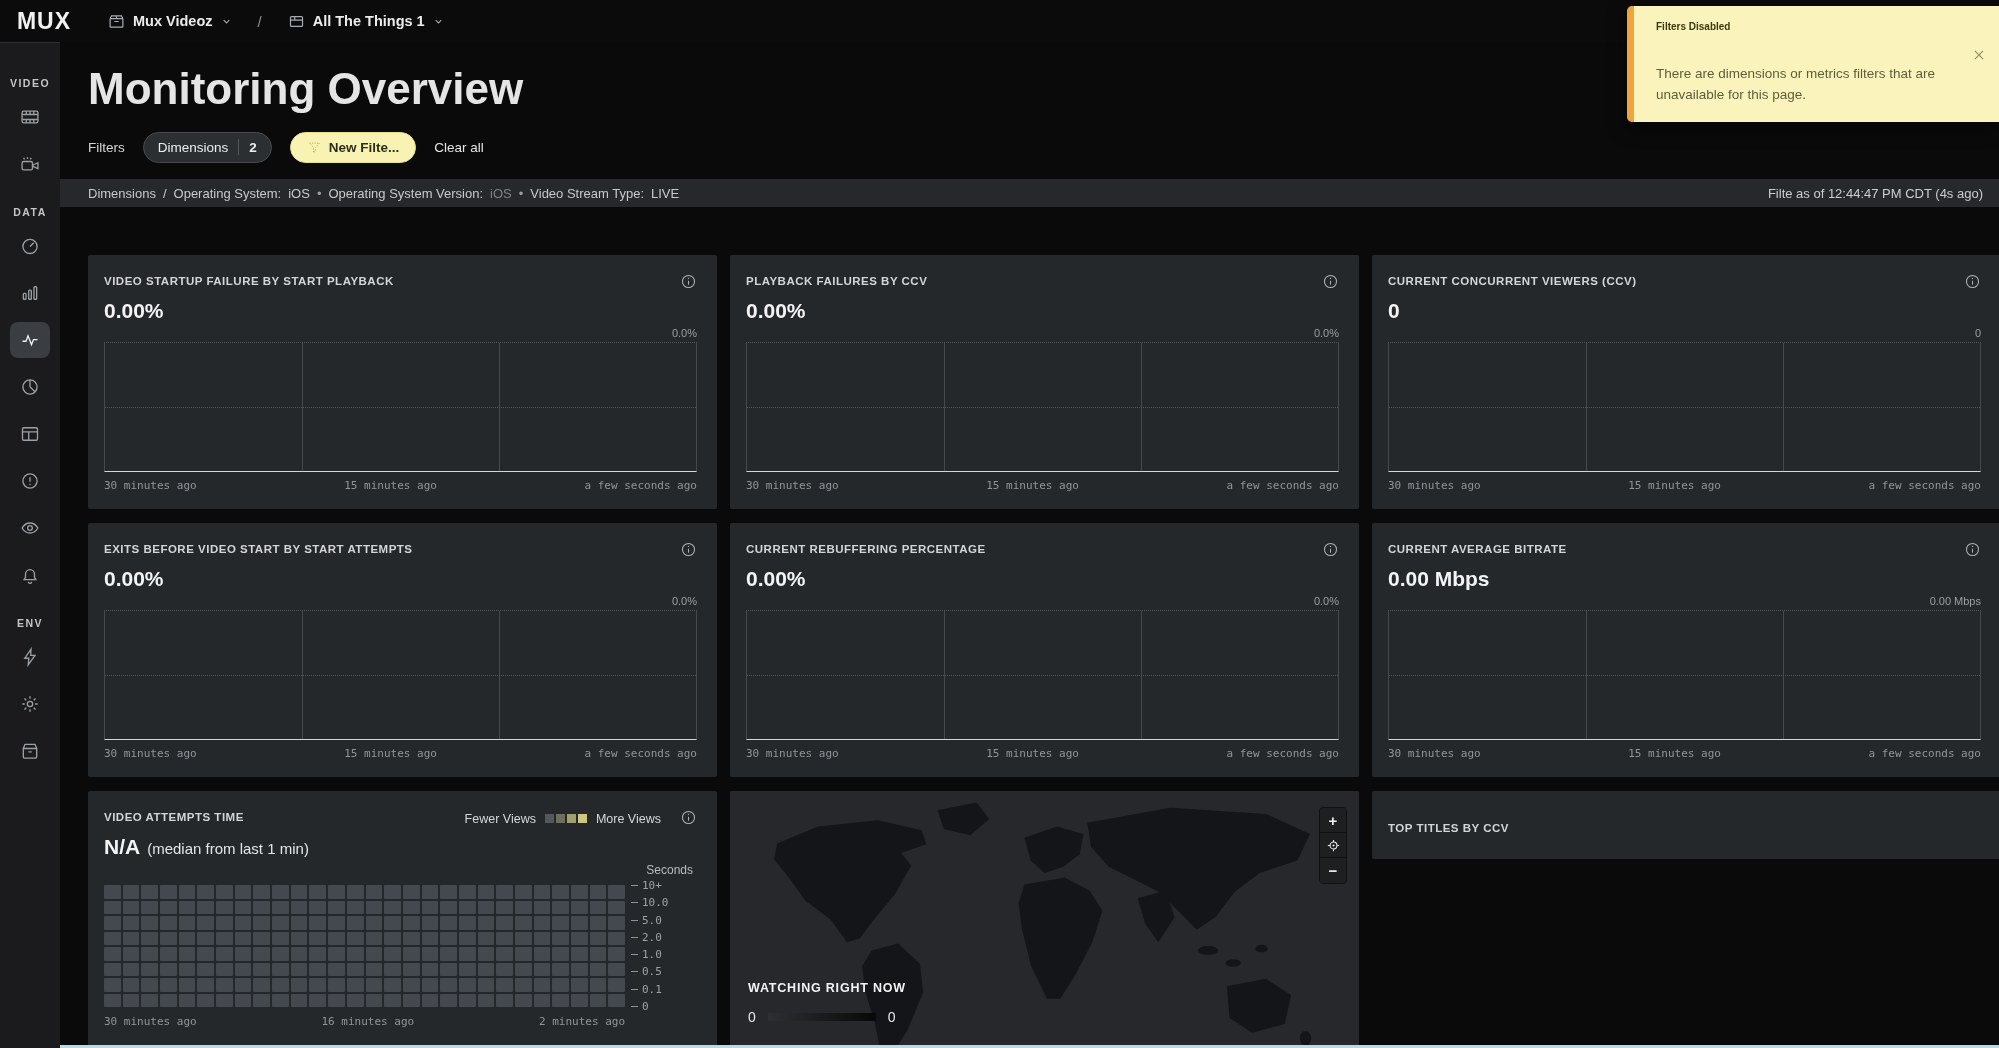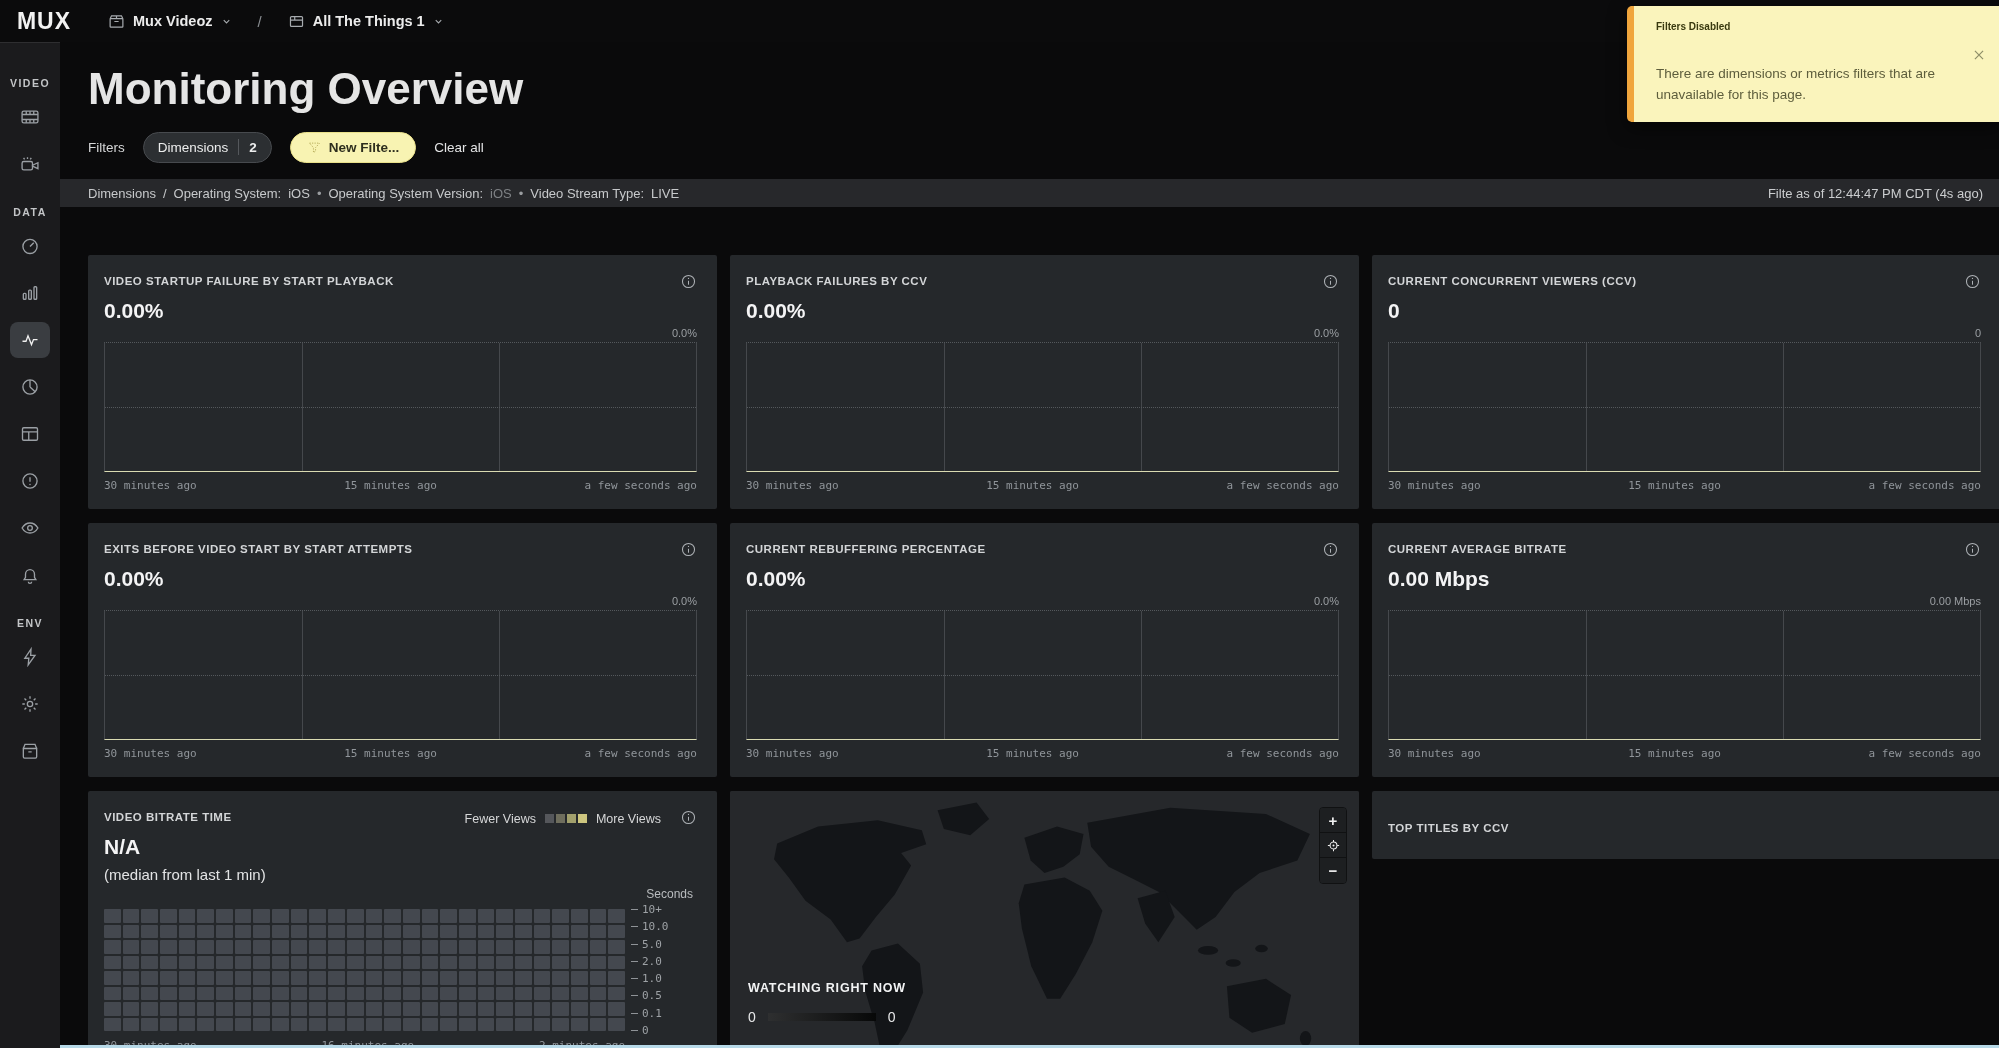--- a/index.html
+++ b/index.html
@@ -79,21 +79,21 @@
   .plot .hmid { position:absolute; left:0; right:0; top:50%; border-top:1px dotted #54585c; }
   .x-labels { display:flex; justify-content:space-between; margin-top:7px;
     font-family:"DejaVu Sans Mono", monospace; font-size:11px; color:#90959a; }
 
   
   .startup-card { height:300px; }
   .legend { display:flex; align-items:center; gap:9px; font-size:12.5px; color:#d6d7d8; }
   .legend .swatches { display:flex; gap:2px; }
   .legend .sw { width:9px; height:9px; }
   .legend .info { margin-left:10px; }
-  .value-row { margin-top:9px; display:flex; align-items:baseline; gap:7px;flex-direction:column; }
+  .value-row { margin-top:9px; display:flex; align-items:baseline; gap:7px; }
   .value-row .suffix { font-size:15px; color:#e3e4e5; font-weight:400; }
   .hm-body { display:flex; margin-top:26px; }
   .hm-grid { flex:1; display:grid; grid-template-rows:repeat(8,1fr); gap:2px; height:122px; }
   .hm-cell { border-radius:1px; }
   .hm-right { width:72px; position:relative; }
   .hm-right .seconds { position:absolute; top:-22px; right:4px; font-size:12px; color:#b9bcbf; }
   .hm-ticks { position:absolute; top:-6px; bottom:-6px; left:6px; right:0; display:flex;
     flex-direction:column; justify-content:space-between; }
   .hm-tick { display:flex; align-items:center; font-family:"DejaVu Sans Mono", monospace;
     font-size:11px; color:#9ea2a6; }
@@ -423,21 +423,21 @@
         </div>
       <div class="x-labels">
         <span>30 minutes ago</span>
         <span>15 minutes ago</span>
         <span>a few seconds ago</span>
       </div>
     </section>
 
     <section class="card startup-card">
       <div class="card-head">
-        <h3 class="card-title">VIDEO BITRATE TIME</h3>
+        <h3 class="card-title">VIDEO ATTEMPTS TIME</h3>
         <div class="legend">
           <span>Fewer Views</span>
           <span class="swatches" id="legend-swatches">
               <div class="sw" style="background: rgb(85, 87, 91);"></div>
               <div class="sw" style="background: rgb(111, 110, 93);"></div>
               <div class="sw" style="background: rgb(162, 160, 108);"></div>
               <div class="sw" style="background: rgb(205, 198, 127);"></div>
             </span>
           <span>More Views</span>
           <span class="info"><svg width="17" height="17" viewBox="0 0 24 24" fill="none" stroke="currentColor" stroke-width="1.5">

